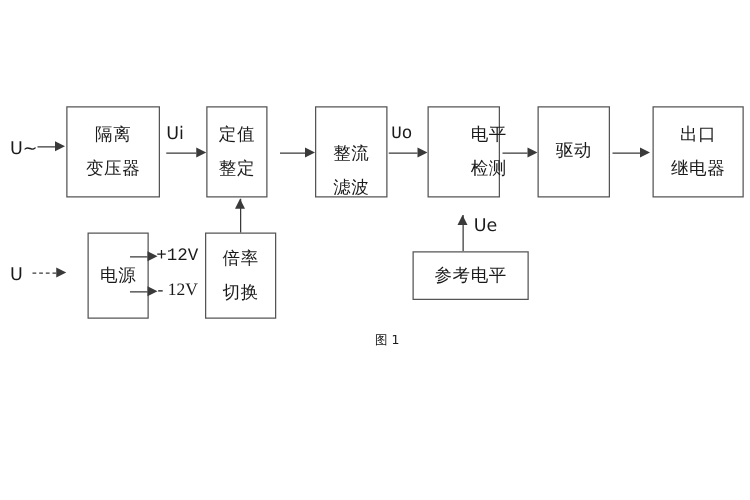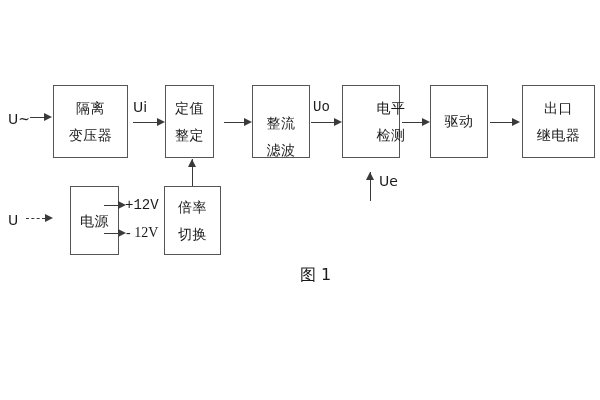--- a/index.html
+++ b/index.html
@@ -49,21 +49,21 @@
     font-size: 14px;
     line-height: 1;
     white-space: nowrap;
   }
   .lbl.sig {
     font-size: 14px;
   }
   .caption {
     position: absolute;
     color: #1a1a1a;
-    font-size: 16px;
+    font-size: 10px;
     white-space: nowrap;
   }
 
   
   .harrow {
     position: absolute;
     height: 9px;
     display: block;
   }
   .harrow .shaft {
@@ -211,16 +211,19 @@
     <span class="shaft" style="height:27px;"></span>
     <span class="head"></span>
   </div>
 
   <div class="varrow" style="left:366px; top:172px; height:29px;">
     <span class="shaft" style="height:29px;"></span>
     <span class="head"></span>
   </div>
   <div class="lbl sig" style="left:379px; top:174px;">Ue</div>
 
+  <div class="block single" style="left:330px; top:201px; width:93px; height:39px;">
+    <span class="ln">参考电平</span>
+  </div>
 
   <div class="caption" style="left:300px; top:265px;">图 1</div>
 
 </div>
 
 </body></html>

